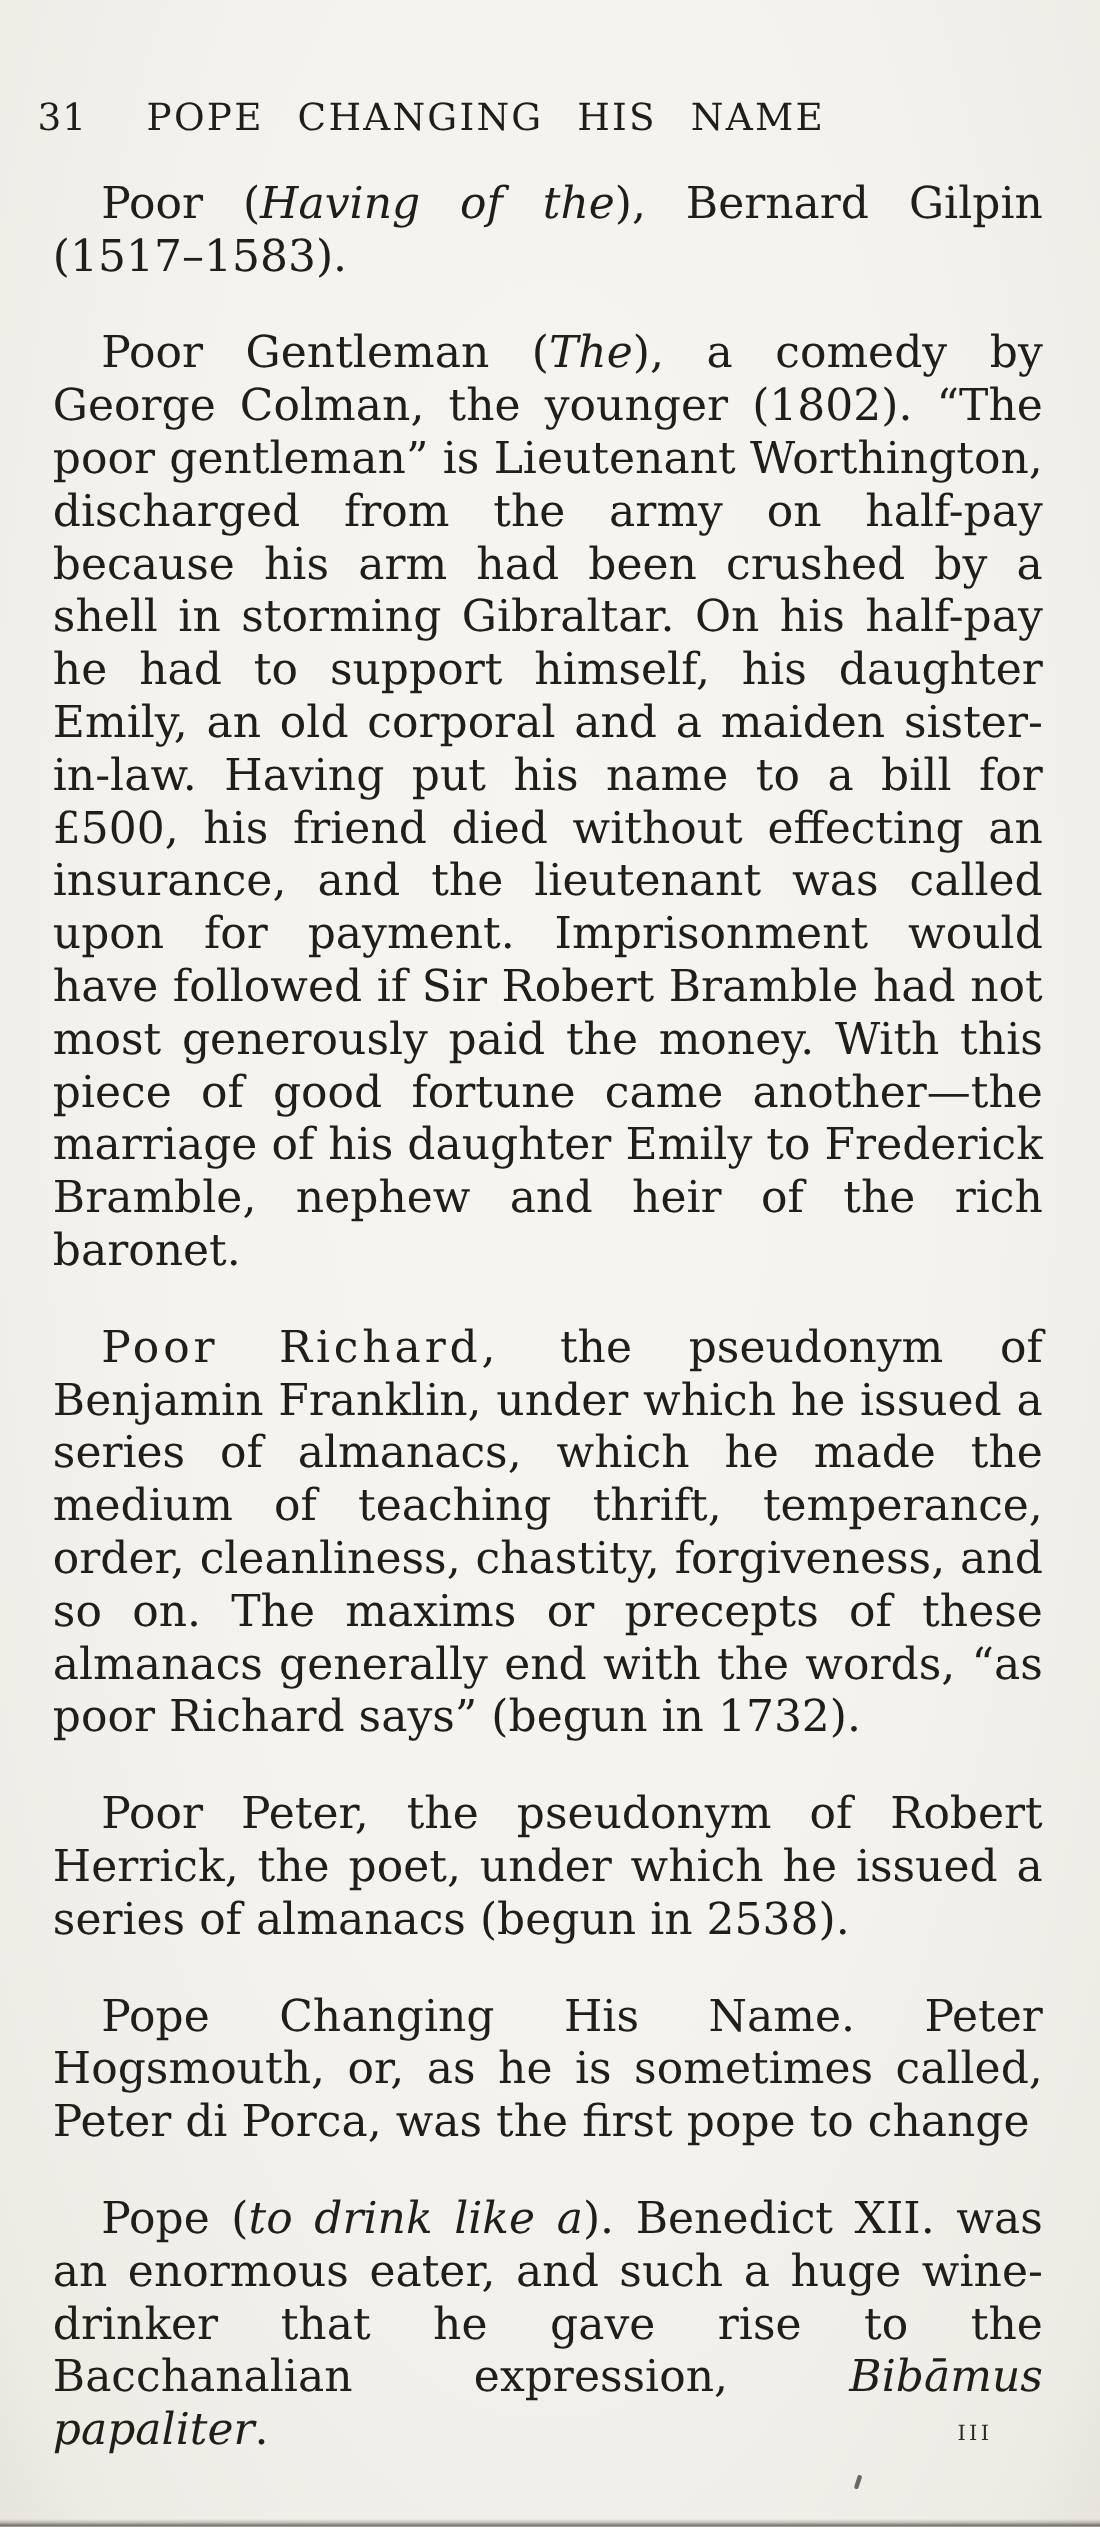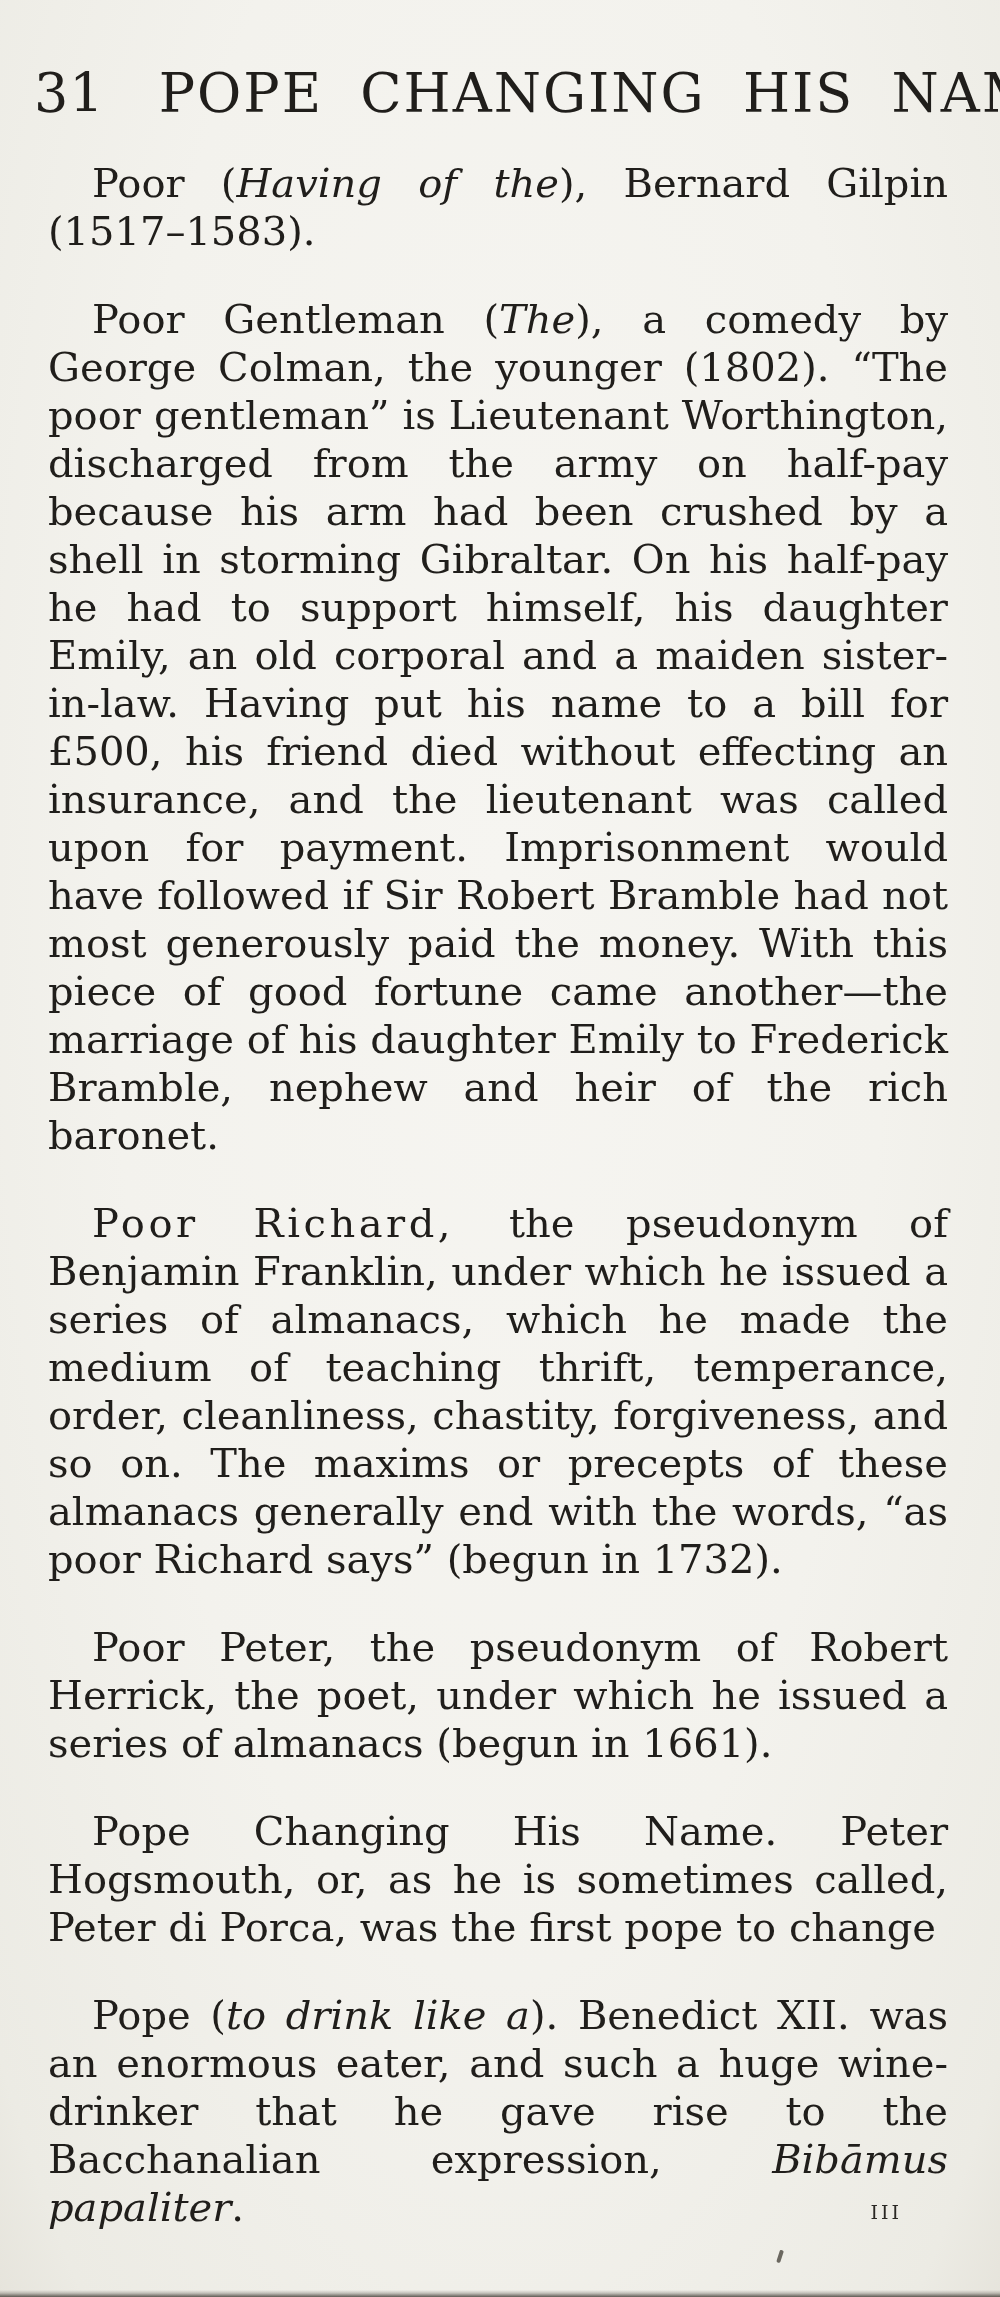--- a/index.html
+++ b/index.html
@@ -16,30 +16,31 @@
     width: 1000px;
     height: 2297px;
     background: radial-gradient(ellipse at 50% 38%, #f6f5f1 0%, #f3f2ed 55%, #ecebe4 92%, #e6e4dc 100%);
     color: #201e1b;
     padding: 62px 52px 0 48px;
     overflow: hidden;
   }
   .running-head {
     display: flex;
     align-items: baseline;
-    font-size: 54px;
+    font-size: 34px;
     letter-spacing: 1px;
     white-space: nowrap;
     text-align: center;
   }
   .page-number { margin-left: -14px; }
   .running-title {
     margin-left: 54px;
     letter-spacing: 2px;
     word-spacing: 18px;
+    margin-top: 25px;
   }
   .text-block {
     margin-top: 34px;
     font-size: 40px;
     line-height: 48px;
     text-rendering: optimizeLegibility;
   }
   p.entry {
     text-align: justify;
     text-indent: 44px;
@@ -86,21 +87,21 @@
   </header>
 
   <main class="text-block">
 
     <p class="entry"><span class="b">Poor </span><span>(</span><span class="i">Having of the</span><span>), Bernard Gilpin (1517–1583).</span></p>
 
     <p class="entry"><span class="b">Poor Gentleman </span><span>(</span><span class="i">The</span><span>), a comedy by George Colman, the younger (1802). “The poor gentleman” is Lieutenant Worthington, discharged from the army on half-pay because his arm had been crushed by a shell in storming Gibraltar. On his half-pay he had to support himself, his daughter Emily, an old corporal and a maiden sister-in-law. Having put his name to a bill for £500, his friend died without effecting an insurance, and the lieutenant was called upon for payment. Imprisonment would have followed if Sir Robert Bramble had not most generously paid the money. With this piece of good fortune came another—the marriage of his daughter Emily to Frederick Bramble, nephew and heir of the rich baronet.</span></p>
 
     <p class="entry"><span class="b-spaced">Poor Richard, </span><span>the pseudonym of Benjamin Franklin, under which he issued a series of almanacs, which he made the medium of teaching thrift, temperance, order, cleanliness, chastity, forgiveness, and so on. The maxims or precepts of these almanacs generally end with the words, “as poor Richard says” (begun in 1732).</span></p>
 
-    <p class="entry"><span class="b">Poor Peter, </span><span>the pseudonym of Robert Herrick, the poet, under which he issued a series of almanacs (begun in 1661).</span></p>
+    <p class="entry"><span class="b">Poor Peter, </span><span>the pseudonym of Robert Herrick, the poet, under which he issued a series of almanacs (begun in 2538).</span></p>
 
     <p class="entry"><span class="b">Pope Changing His Name. </span><span>Peter Hogsmouth, or, as he is sometimes called, Peter di Porca, was the first pope to change</span></p>
 
     <p class="entry"><span class="b">Pope </span><span>(</span><span class="i">to drink like a</span><span>). Benedict XII. was an enormous eater, and such a huge wine-drinker that he gave rise to the Bacchanalian expression, </span><span class="i">Bibāmus papaliter</span><span>.</span></p>
 
   </main>
 
   <div class="signature">III</div>
 
   <div class="scan-mark"></div>

